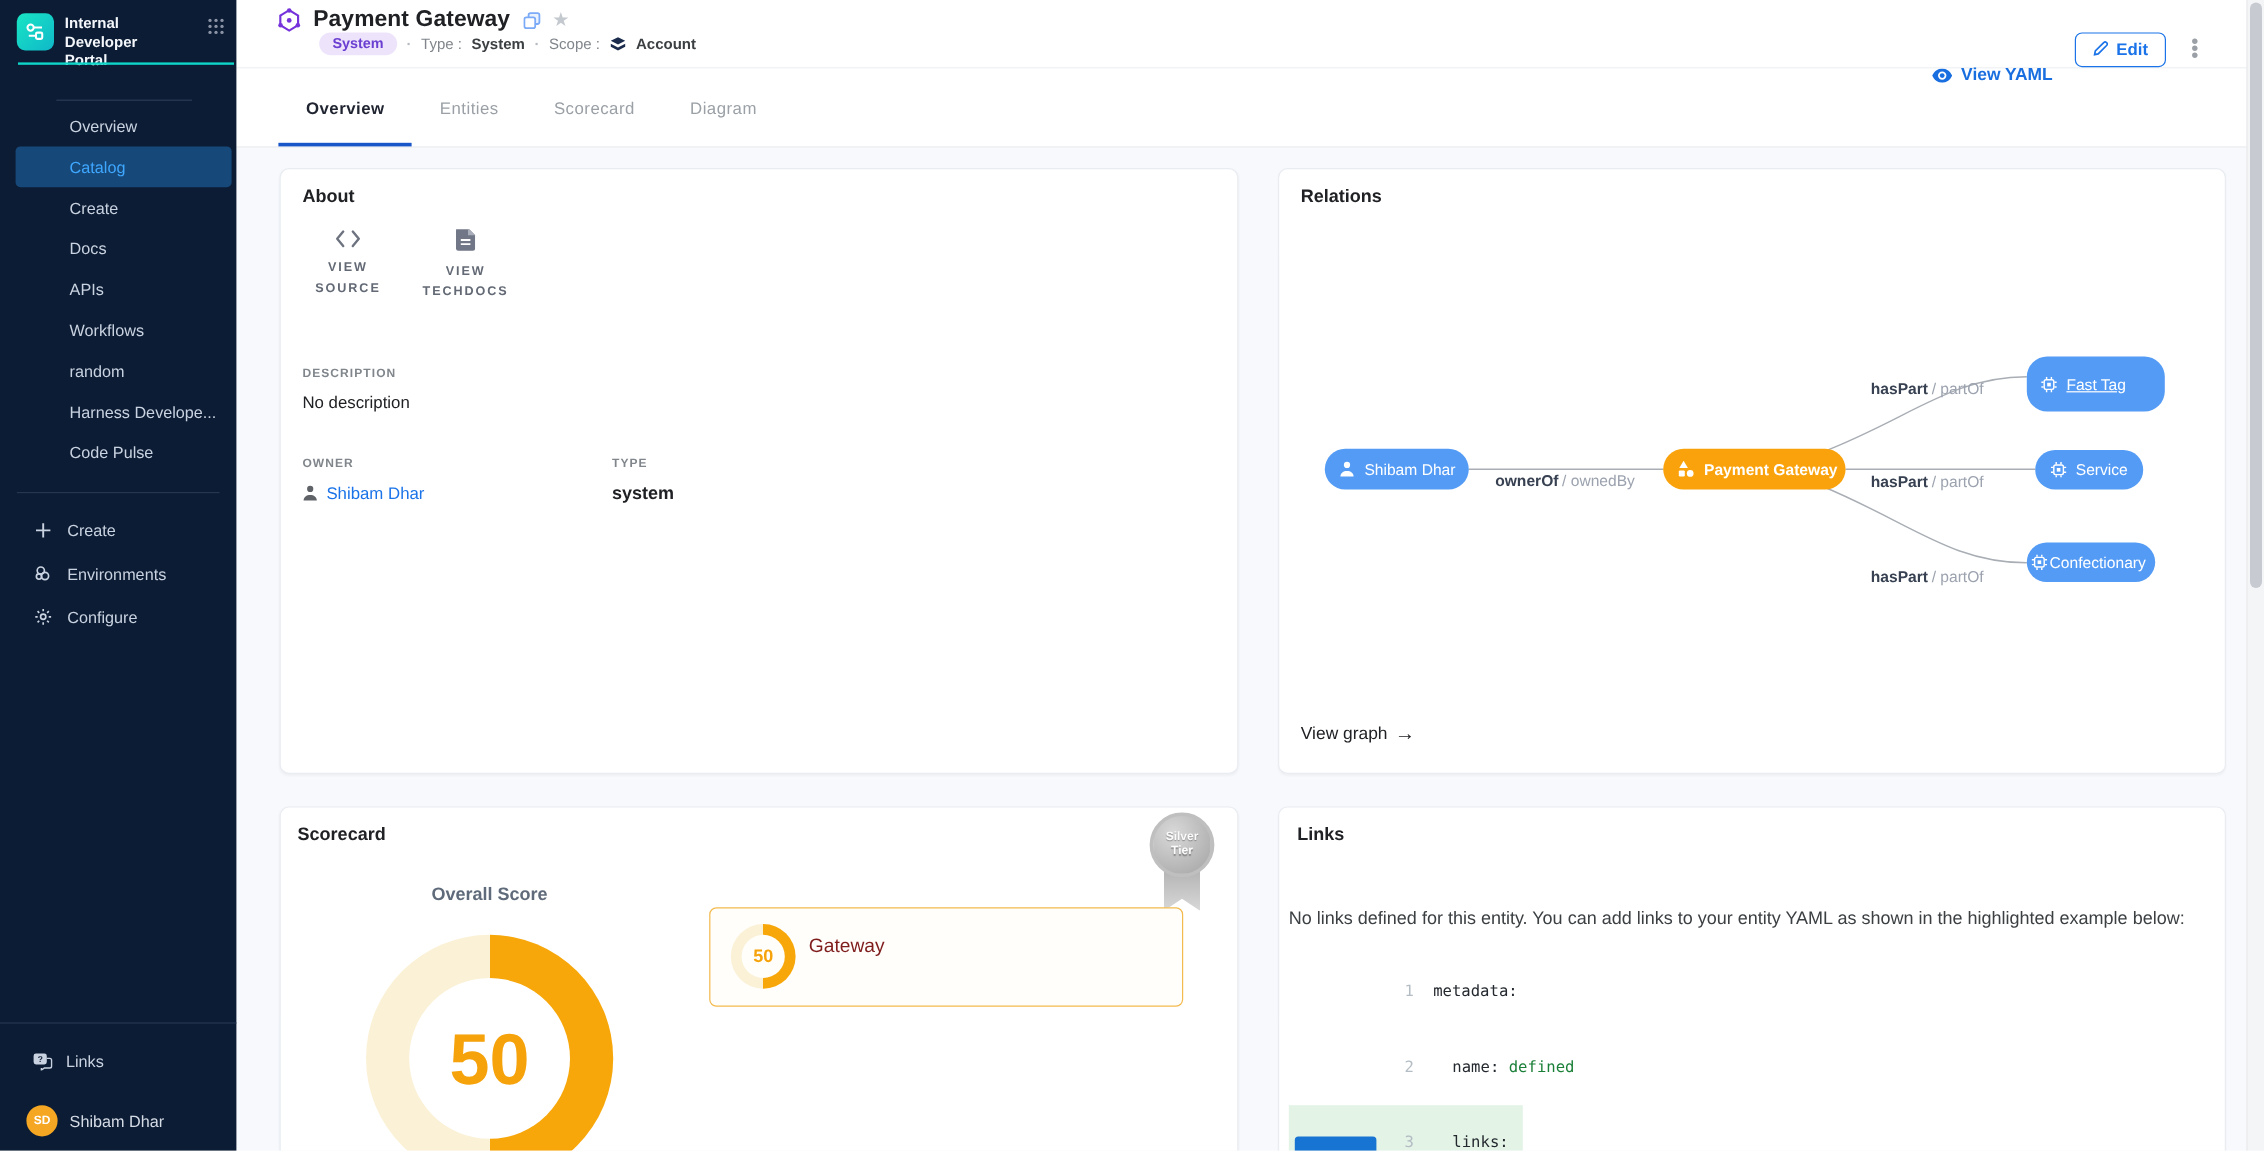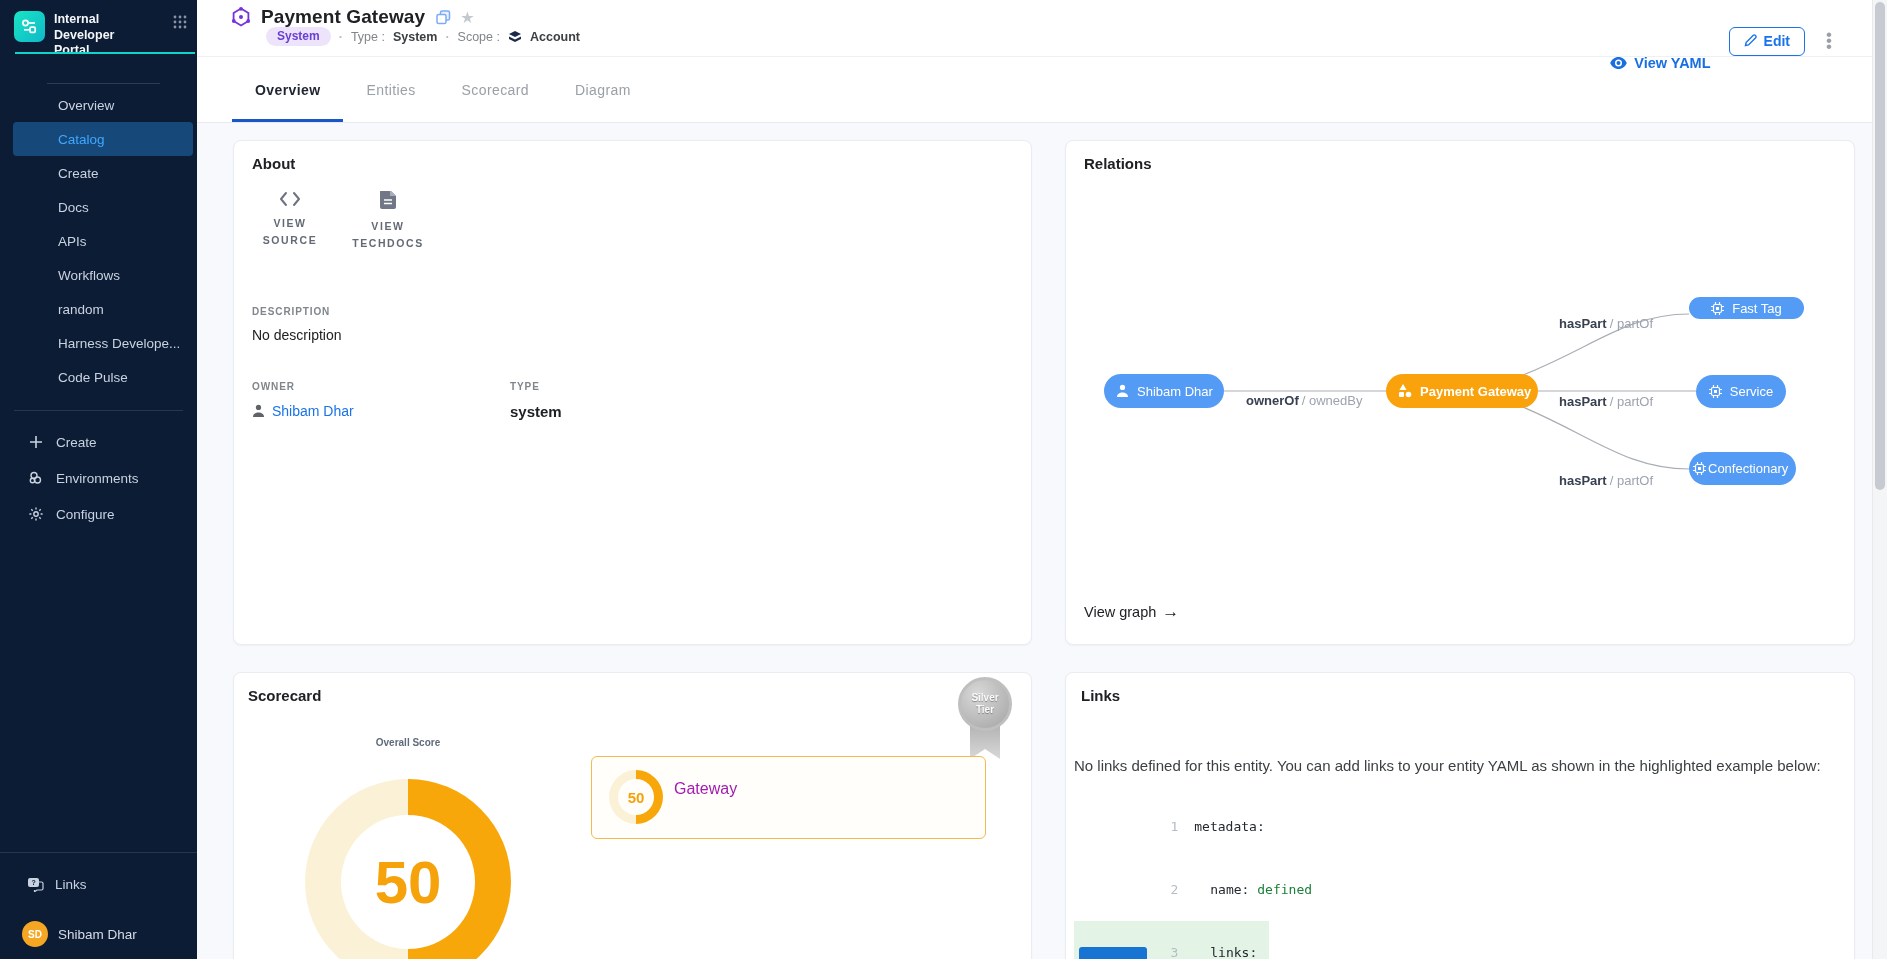--- a/index.html
+++ b/index.html
@@ -74,30 +74,30 @@
   .g-node.blue { background:#539BF5; }
   .g-node.orange { background:#F9A20C; font-weight:bold; }
   .edge-label { position:absolute; font-size:13px; color:#374151; font-weight:bold; white-space:nowrap; }
   .edge-label .muted { color:#9CA3AF; font-weight:normal; margin-left:3px; }
   .view-graph { position:absolute; left:18px; bottom:22px; display:flex; align-items:center; gap:6px; font-size:14.5px; color:#202124; cursor:pointer; font-weight:500; }
   .view-graph .arrow { font-size:17px; color:#202124; }
 
   
   .scorecard-card { left:36px; top:549px; width:799px; height:420px; }
   .scorecard-card .card-title { position:absolute; left:14px; top:14px; }
-  .overall-label { position:absolute; left:0; top:64px; width:348px; text-align:center; font-size:10px; font-weight:bold; color:#5F6B7A; }
+  .overall-label { position:absolute; left:0; top:64px; width:348px; text-align:center; font-size:15px; font-weight:bold; color:#5F6B7A; }
   .donut { border-radius:50%; display:flex; align-items:center; justify-content:center; }
   .donut-big { position:absolute; left:71px; top:106px; width:206px; height:206px; }
   .donut-big .hole { width:134px; height:134px; border-radius:50%; background:#fff; display:flex; align-items:center; justify-content:center; }
   .donut-big .score { font-size:60px; font-weight:600; color:#F5A20B; }
   .check-card { position:absolute; left:357px; top:83px; width:395px; height:83px; border:1px solid #F3BA4E; border-radius:6px; background:#FFFEFB; cursor:pointer; }
   .donut-sm { position:absolute; left:17px; top:13px; width:54px; height:54px; }
   .donut-sm .hole { width:36px; height:36px; border-radius:50%; background:#FFFEFB; display:flex; align-items:center; justify-content:center; }
   .donut-sm .score { font-size:15px; font-weight:bold; color:#F5A20B; }
-  .check-name { position:absolute; left:82px; top:23px; font-size:16px; color:#a21caf; }
+  .check-name { position:absolute; left:82px; top:23px; font-size:16px; color:#7f1d1d; }
   .tier-badge { position:absolute; left:722px; top:4px; width:58px; height:86px; }
   .ribbon { position:absolute; left:14px; top:40px; width:30px; height:42px; background:linear-gradient(#ABABAB,#D8D8D8); clip-path:polygon(0 0,100% 0,100% 100%,50% 76%,0 100%); }
   .medal { position:absolute; left:2px; top:0; width:54px; height:54px; border-radius:50%; background:radial-gradient(circle at 35% 30%, #D9D9D9, #A3A3A3); border:3px solid #BFBFBF; display:flex; flex-direction:column; align-items:center; justify-content:center; }
   .medal span { font-size:10px; font-weight:bold; color:#FBFBFB; line-height:1.2; text-shadow:0 1px 1px rgba(0,0,0,.35); }
 
   
   .links-card { left:868px; top:549px; width:790px; height:420px; }
   .links-card .card-title { position:absolute; left:15px; top:14px; }
   .links-empty { position:absolute; left:8px; top:84px; right:6px; font-size:15px; color:#3C4043; }
   .code-block { position:absolute; left:8px; top:122px; font-family:"DejaVu Sans Mono", monospace; font-size:13px; }
@@ -355,21 +355,21 @@
           <span>
             <svg width="14" height="14" viewBox="0 0 14 14" fill="#fff">
                 <path d="M5 0 8.6 6H1.4Z"></path>
                 <rect x="1" y="8" width="5" height="5" rx="1"></rect>
                 <circle cx="10.5" cy="10.5" r="2.8"></circle>
               </svg>
           </span>
           <span>Payment Gateway</span>
         </div>
 
-        <div class="g-node blue" style="left:623px; top:156px; width:115px; height:22px; justify-content:center;">
+        <div class="g-node blue" style="left:623px; top:156px; width:115px; height:46px; justify-content:flex-start;text-decoration:underline;">
           <span>
             <svg width="13" height="13" viewBox="0 0 13 13" fill="none" stroke="#fff" stroke-width="1.2">
                 <rect x="2.5" y="2.5" width="8" height="8" rx="1.5"></rect>
                 <rect x="5" y="5" width="3" height="3" fill="#fff" stroke="none"></rect>
                 <path d="M4.5 0v2M8.5 0v2M4.5 11v2M8.5 11v2M0 4.5h2M0 8.5h2M11 4.5h2M11 8.5h2"></path>
               </svg>
           </span>
           <span>Fast Tag</span>
         </div>
 

